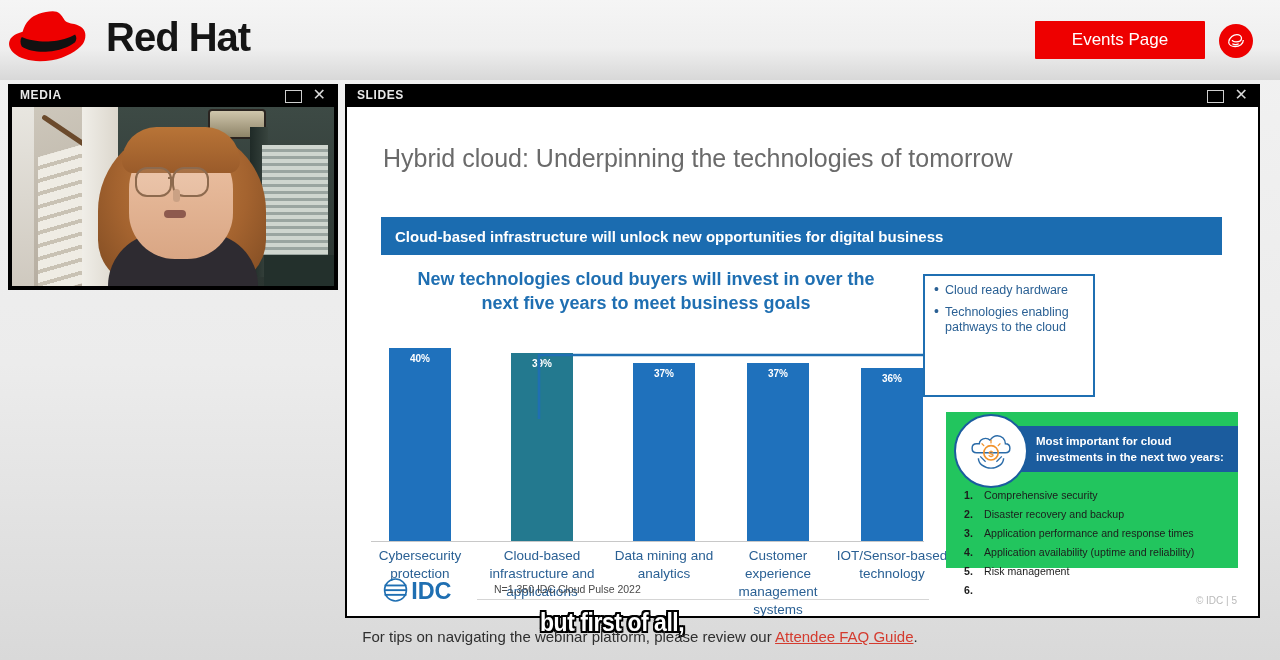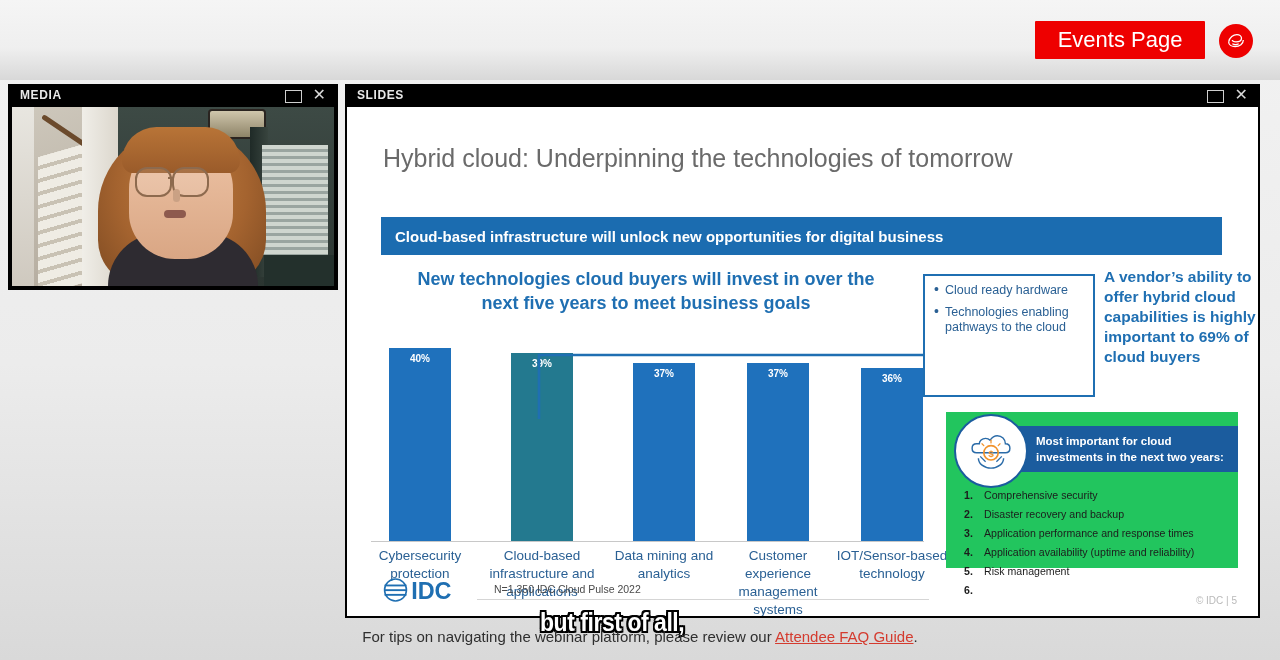--- a/index.html
+++ b/index.html
@@ -17,21 +17,21 @@
   }
   #brand{position:absolute;left:8px;top:6px;display:flex;align-items:center;gap:12px;}
   #hat-logo{width:86px;height:62px;display:block;}
   #brand-name{
     font-size:40px;font-weight:bold;color:#151515;letter-spacing:-1px;
     font-family:"Liberation Sans",sans-serif;
   }
   #events-btn{
     position:absolute;left:1035px;top:21px;width:170px;height:38px;
     background:#ee0000;color:#fff;border:none;border-radius:1px;
-    font-size:22px;font-family:"Liberation Sans",sans-serif;cursor:pointer;
+    font-size:17px;font-family:"Liberation Sans",sans-serif;cursor:pointer;
     display:flex;align-items:center;justify-content:center;
   }
   #shadowman-btn{
     position:absolute;left:1219px;top:24px;width:34px;height:34px;border-radius:50%;
     background:#ee0000;display:flex;align-items:center;justify-content:center;cursor:pointer;
   }
 
   
   .panel{position:absolute;background:#000;}
   .panel-bar{height:23px;background:#000;position:relative;text-align:right;}
@@ -144,20 +144,27 @@
   #footer-note{
     position:absolute;left:0;top:628px;width:1280px;text-align:center;
     color:#2f2f2f;font-size:15px;
   }
   #footer-note a{color:#d43b2f;text-decoration:underline;}
 </style>
 </head>
 <body>
 
 <div id="header">
+  <div id="brand">
+    <svg id="hat-logo" viewBox="0 0 100 72">
+      <path fill="#e00" d="M52 6c7 0 10 4 13 9 2 4 7 5 12 6 8 2 13 6 13 13 0 4-1 7-3 10-6 8-20 16-36 19C32 66 16 63 7 55 2 50 0 45 2 40c2-5 8-8 15-10 3-11 10-18 19-21 5-2 11-3 16-3z"></path>
+      <path fill="#111" d="M16 36c9 4 22 6 34 5 11-1 21-4 28-8 2 3 2 6 0 9-7 6-20 10-31 11-12 1-24-1-31-6-2-4-2-8 0-11z"></path>
+    </svg>
+    <div id="brand-name">Red Hat</div>
+  </div>
   <button id="events-btn">Events Page</button>
   <div id="shadowman-btn">
     <svg width="22" height="22" viewBox="0 0 24 24">
       <path fill="none" stroke="#fff" stroke-width="1.4" d="M4 13c1-5 5-8 9-8 3 0 5 2 5 4 0 3-3 4-6 4-2 0-4-1-4-2M4 13c0 3 3 5 7 5 5 0 9-3 9-7"></path>
       <path fill="none" stroke="#fff" stroke-width="1.4" d="M8 15c2 1 5 1 7 0"></path>
     </svg>
   </div>
 </div>
 
 <div id="media-panel" class="panel">
@@ -242,21 +249,20 @@
         <div class="bar-label" style="left: 233px;">Data mining and analytics</div>
         <div class="bar-label" style="left: 347px;">Customer experience management systems</div>
         <div class="bar-label" style="left: 461px;">IOT/Sensor-based technology</div>
       </div>
 
     <div id="bullets">
         <div class="bullet-row">Cloud ready hardware</div>
         <div class="bullet-row">Technologies enabling pathways to the cloud</div>
       </div>
 
-    <div id="vendor-note">A vendor’s ability to offer hybrid cloud capabilities is highly important to 69% of cloud buyers</div>
 
     <div id="imp-card">
       <div id="imp-band">
         <span>Most important for cloud investments in the next two years:</span>
       </div>
       <div id="imp-badge">
         <svg width="54" height="54" viewBox="0 0 60 60">
           <path d="M14 22c-3 0-5 2-5 5s2 5 5 5h32c3 0 5-2 5-5s-2-5-5-5c0-5-4-9-9-9-3 0-6 2-8 5-1-1-3-2-5-2-4 0-7 3-7 6z" fill="none" stroke="#2a6ba8" stroke-width="1.6"></path>
           <circle cx="30" cy="32" r="8" fill="none" stroke="#f0922b" stroke-width="1.8"></circle>
           <text x="30" y="37" font-size="11" font-weight="bold" fill="#f0922b" text-anchor="middle" font-family="Liberation Sans, sans-serif">$</text>

